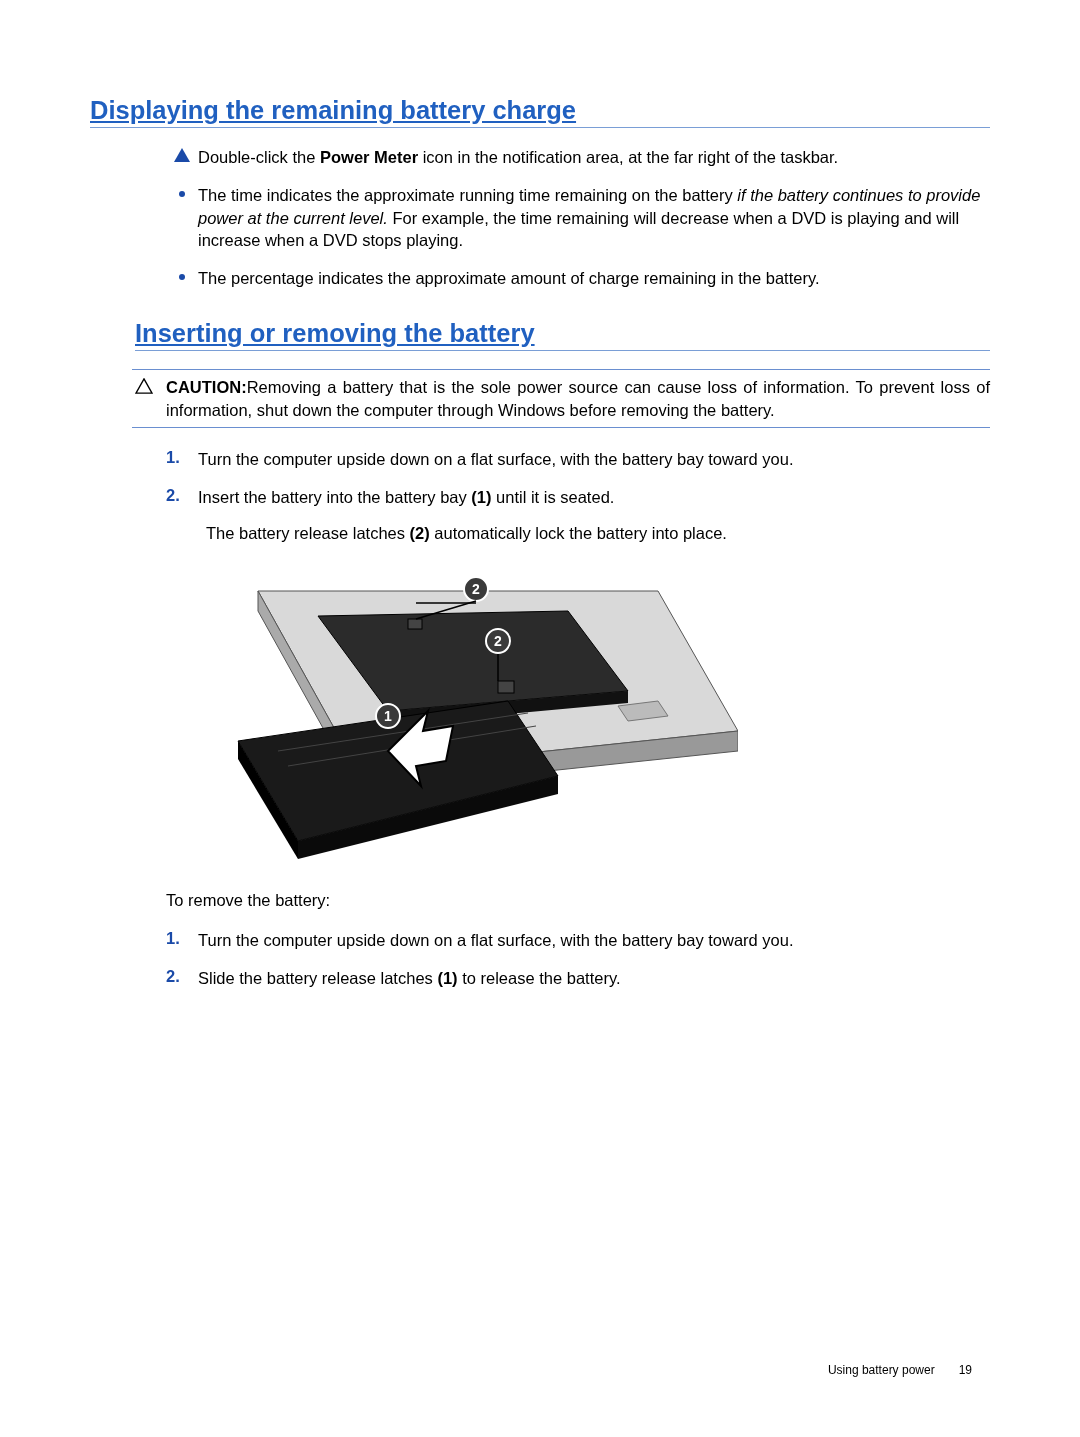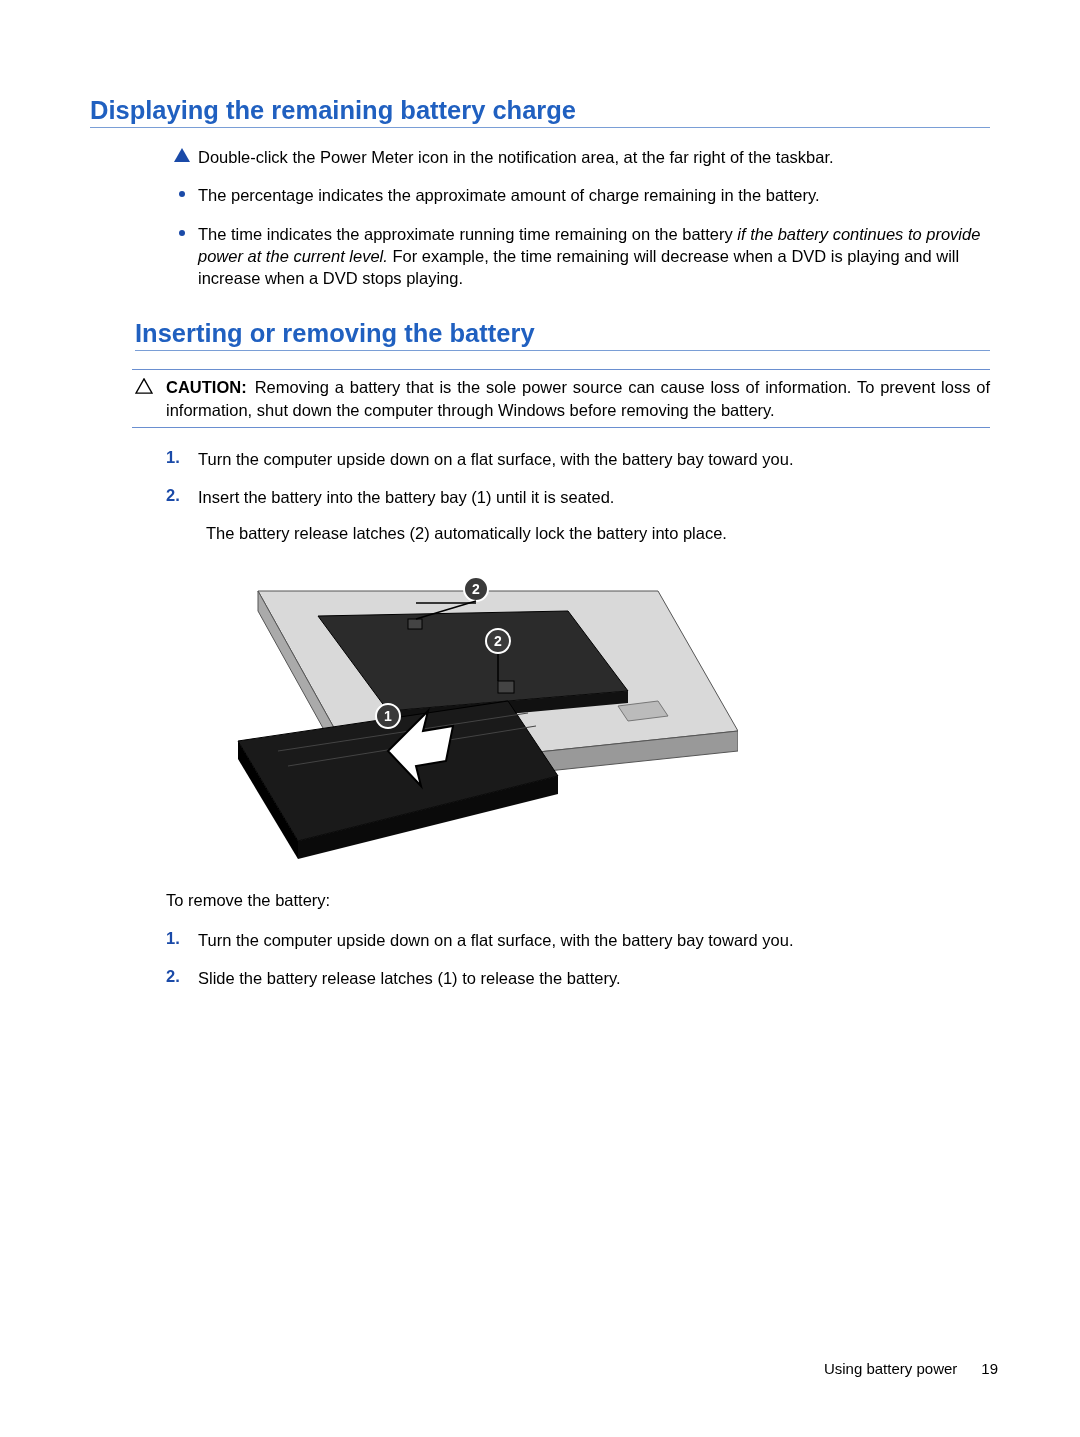--- a/index.html
+++ b/index.html
@@ -10,20 +10,21 @@
     padding: 96px 90px 0 90px;
     position: relative;
   }
   .h2 {
     color: #2060c0;
     font-size: 25.5px;
     font-weight: bold;
     border-bottom: 1.5px solid #7a9ed6;
     padding-bottom: 2px;
     margin-bottom: 18px;
+    text-decoration: underline;
   }
   .section2 {
     margin-top: 30px;
     margin-left: 45px;
   }
   .body-text {
     font-size: 16.5px;
     line-height: 1.35;
   }
   .indent1 { margin-left: 76px; }
@@ -44,21 +45,21 @@
     width: 0; height: 0;
     border-left: 8px solid transparent;
     border-right: 8px solid transparent;
     border-bottom: 14px solid #1a4aa8;
     margin-top: 2px;
   }
   .bullet {
     width: 6px; height: 6px; border-radius: 50%;
     background: #1a4aa8; margin-top: 7px;
   }
-  .bold { font-weight: normal; text-align: center; }
+  .bold { font-weight: bold; text-align: center; }
   .italic { font-style: italic; }
   .para { margin-bottom: 18px; }
   .num {
     color: #1a4aa8;
     font-weight: bold;
     font-size: 16.5px;
     width: 32px;
     flex: 0 0 32px;
   }
   .caution-box {
@@ -75,32 +76,32 @@
     flex: 0 0 24px;
     display: flex;
     justify-content: center;
     padding-top: 2px;
   }
   .caution-triangle {
     width: 18px; height: 16px;
   }
   .caution-label {
     font-weight: bold;
-    margin-right: 8px;
+    margin-right: 0;
   }
   .image-holder {
     margin-left: 108px;
     margin-top: 10px;
     margin-bottom: 24px;
   }
   .footer {
     position: absolute;
     bottom: 60px;
-    right: 82px;
-    font-size: 15px;
+    right: 108px;
+    font-size: 12px;
   }
   .footer .sec { margin-right: 24px; }
   ol.steps { list-style: none; }
   .step-sub { margin-top: 14px; margin-left: 8px; }
 </style>
 </head>
 <body>
 
 <div class="page">
 
@@ -113,30 +114,30 @@
     <div class="text-col body-text">
       <span>Double-click the </span><span class="bold">Power Meter</span><span> icon in the notification area, at the far right of the taskbar.</span>
     </div>
   </div>
 
 
   <div class="row indent1">
     <div class="icon-col">
         <div class="bullet"></div>
       </div>
-    <div class="text-col body-text">The percentage indicates the approximate amount of charge remaining in the battery.</div>
+    <div class="text-col body-text">
+      <span>The time indicates the approximate running time remaining on the battery </span><span class="italic">if the battery continues to provide power at the current level.</span><span> For example, the time remaining will decrease when a DVD is playing and will increase when a DVD stops playing.</span>
+    </div>
   </div>
 
   <div class="row indent1">
     <div class="icon-col">
         <div class="bullet"></div>
       </div>
-    <div class="text-col body-text">
-      <span>The time indicates the approximate running time remaining on the battery </span><span class="italic">if the battery continues to provide power at the current level.</span><span> For example, the time remaining will decrease when a DVD is playing and will increase when a DVD stops playing.</span>
-    </div>
+    <div class="text-col body-text">The percentage indicates the approximate amount of charge remaining in the battery.</div>
   </div>
 
 
   <h2 class="h2 section2">Inserting or removing the battery</h2>
 
   <div class="caution-box body-text">
     <div class="caution-icon">
       <svg class="caution-triangle" viewBox="0 0 20 18">
         <polygon points="10,1 19,17 1,17" fill="none" stroke="#000" stroke-width="1.5"></polygon>
       </svg>

